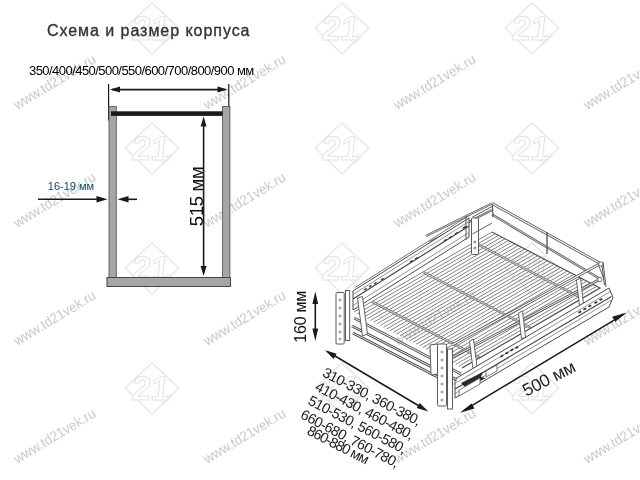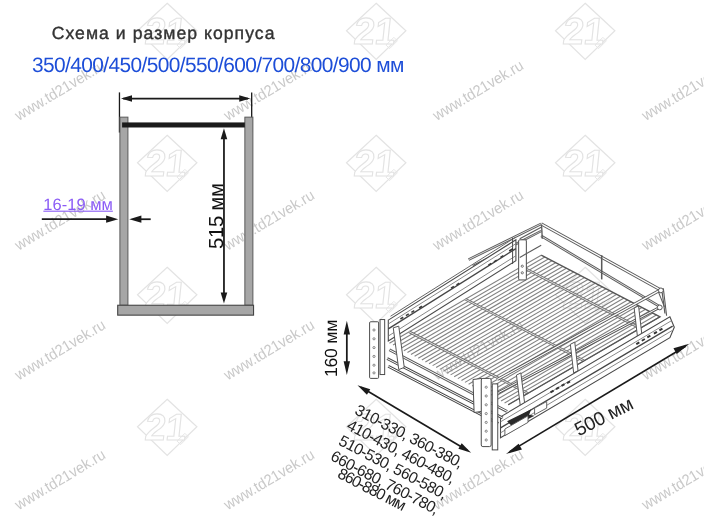--- a/index.html
+++ b/index.html
@@ -372,17 +372,17 @@
 <text x="0" y="0">310-330, 360-380,</text>
 <text x="0" y="15.8">410-430, 460-480,</text>
 <text x="0" y="31.6">510-530, 560-580,</text>
 <text x="0" y="47.4">660-680, 760-780,</text>
 <text x="13" y="58.5" letter-spacing="-1">860-880 мм</text>
 </g>
 </svg>
 
 <div class="t" style="left:34px;top:22px;font-size:16px;color:#333;letter-spacing:0.95px;margin-left:13px;-webkit-text-stroke:0.35px #333;">Схема и размер корпуса</div>
 
-<div class="t" style="left:29px;top:49px;font-size:19px;color:#1d4ed8;letter-spacing:-0.55px;">350/400/450/500/550/600/700/800/900 мм</div>
-
-<div class="t" style="left:71px;top:186px;font-size:15px;color:#8b5cf6;transform:translate(-50%,-50%);text-decoration:underline;">16-19 мм</div>
+<div class="t" style="left:29px;top:63px;font-size:13px;color:#000000;letter-spacing:-0.55px;">350/400/450/500/550/600/700/800/900 мм</div>
+
+<div class="t" style="left:71px;top:186px;font-size:11px;color:#0c4a6e;transform:translate(-50%,-50%);">16-19 мм</div>
 
 </div>
 
 </body></html>

